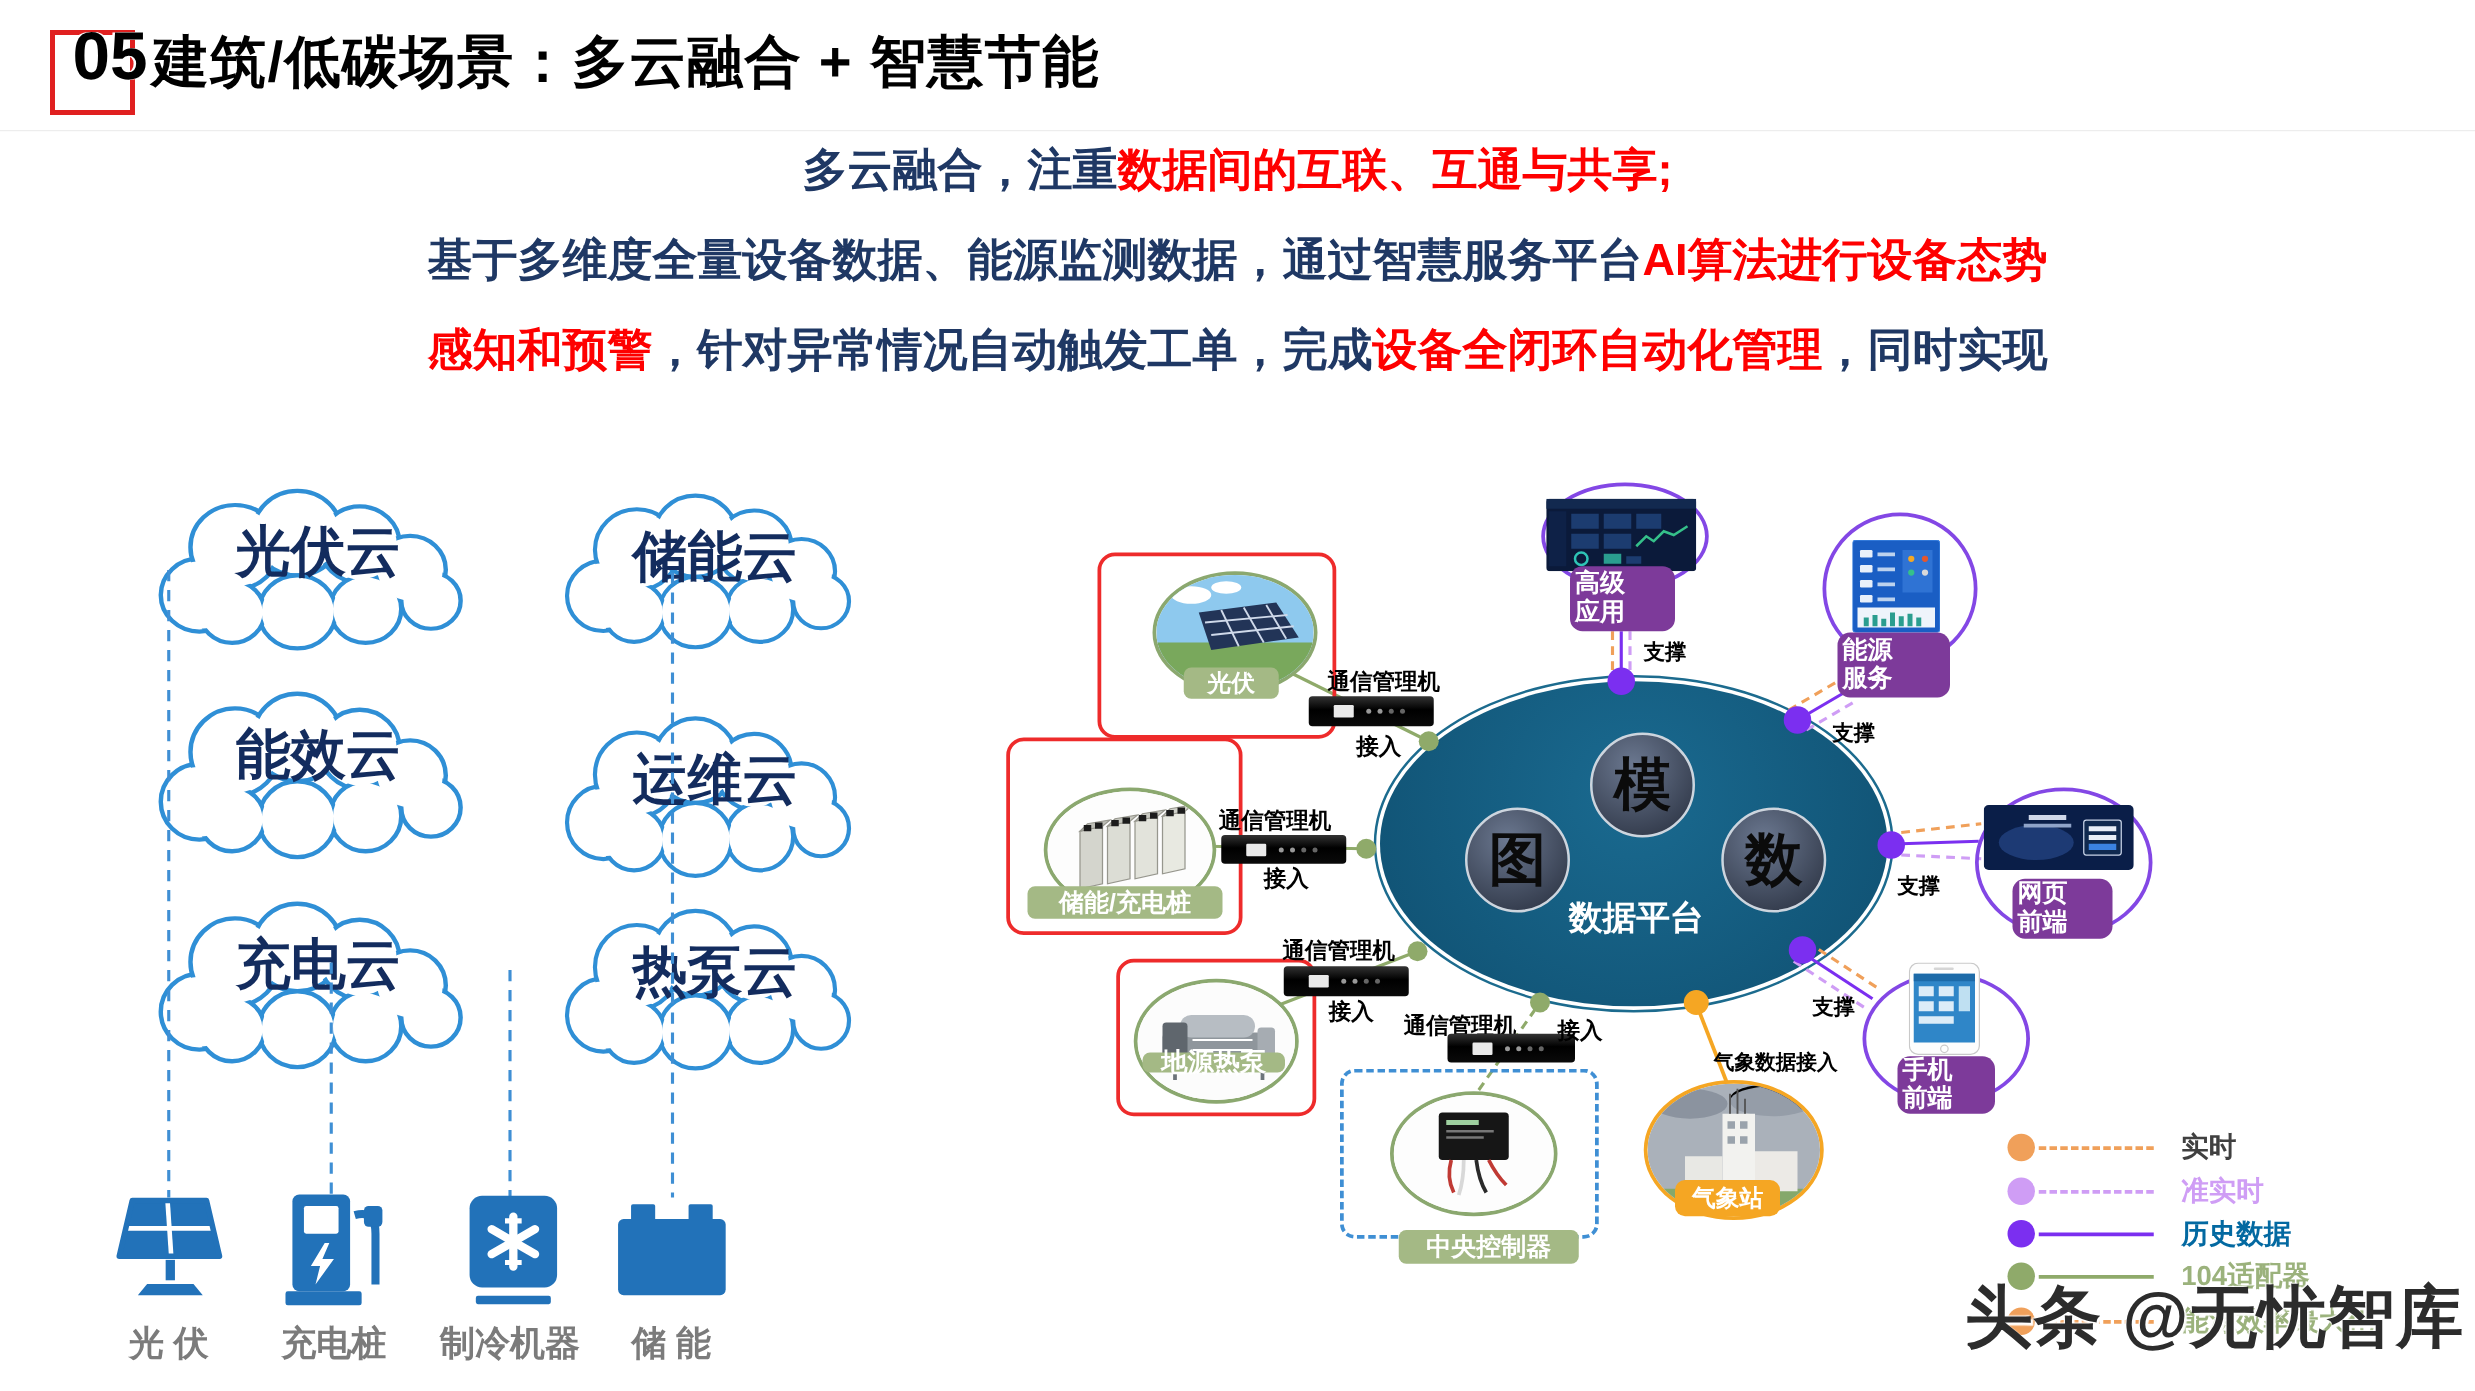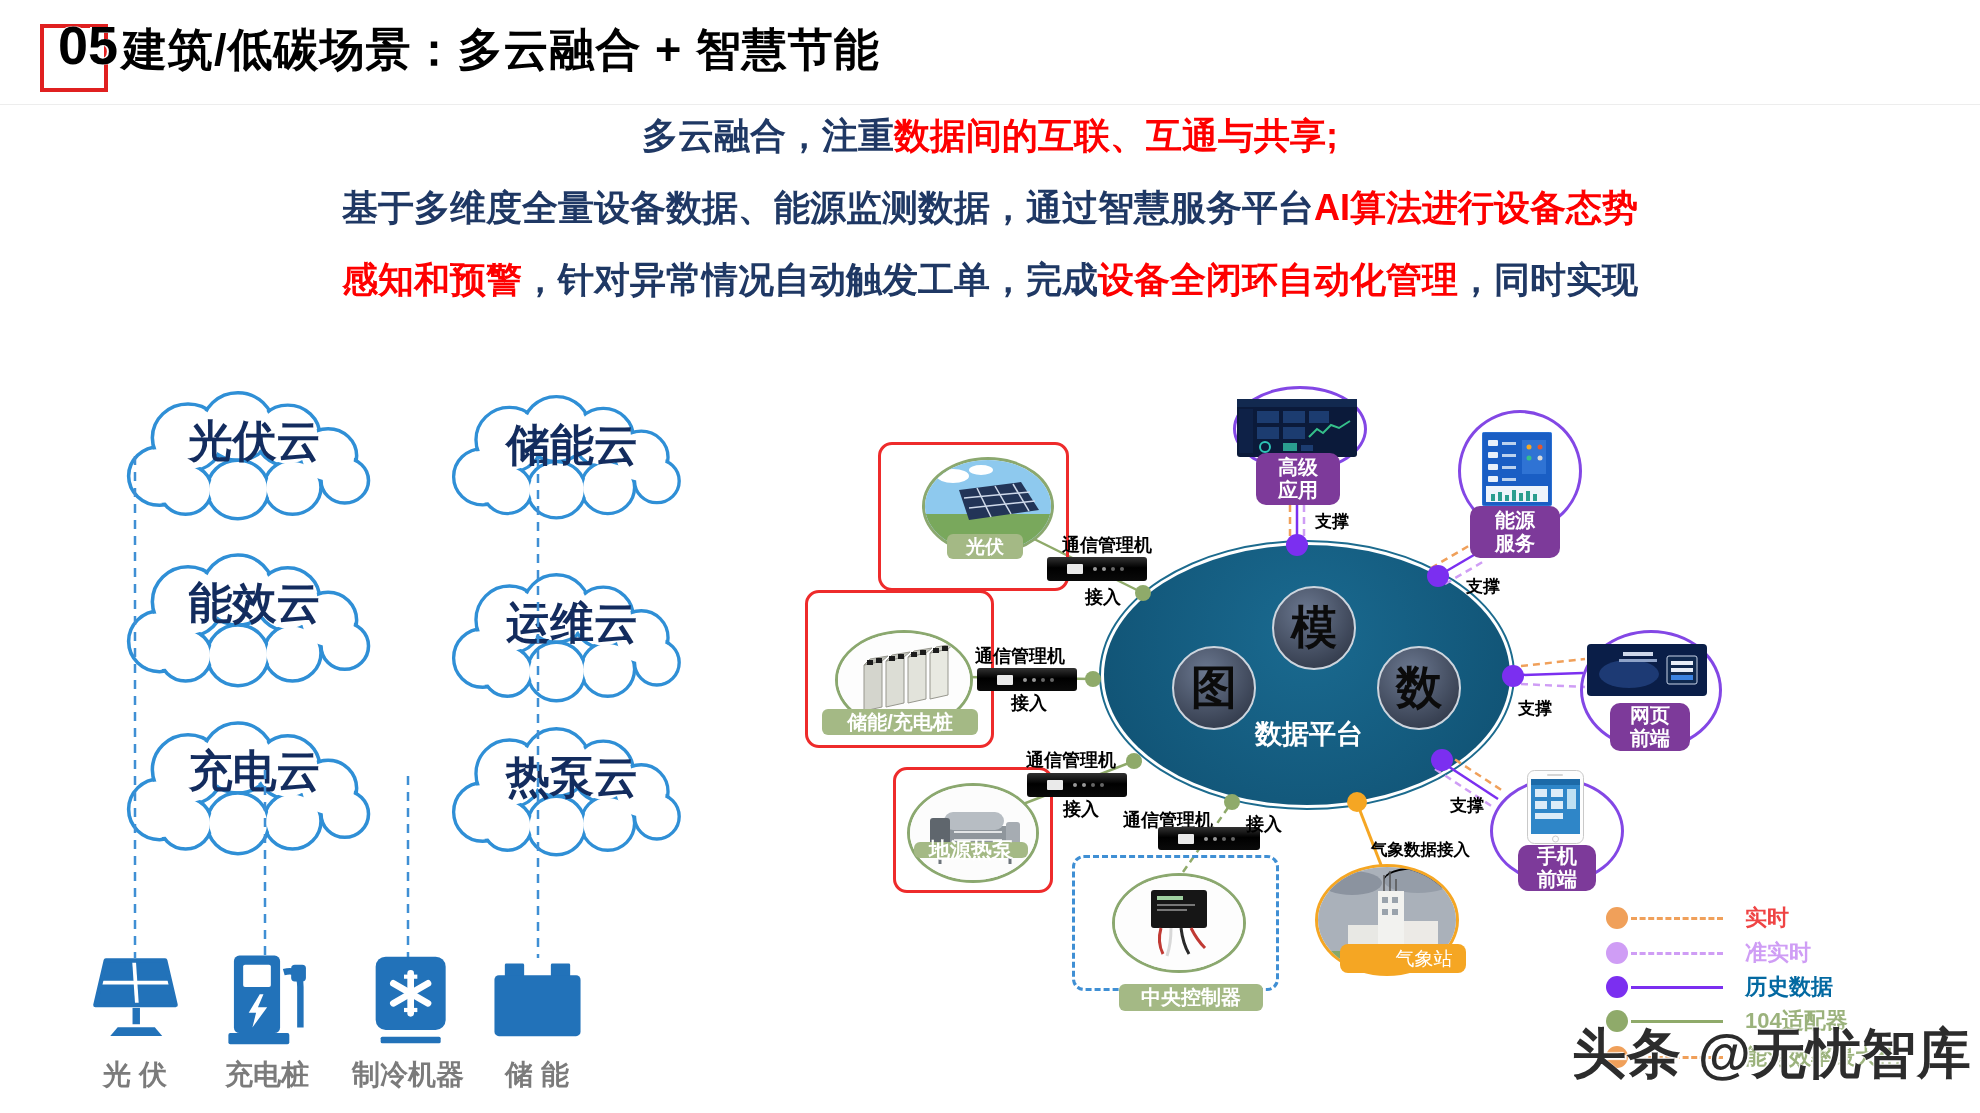--- a/index.html
+++ b/index.html
@@ -31,24 +31,24 @@
 
   
   .redbox{position:absolute;border:3px solid #ee2b2b;border-radius:14px;z-index:3;}
   .bluedash{position:absolute;border:3px dashed #3f8fd4;border-radius:12px;z-index:3;}
   .gcircle{position:absolute;border:3px solid #8ba86f;border-radius:50%;background:#fff;overflow:hidden;z-index:3;}
   .pcircle{position:absolute;border:3px solid #8347e5;border-radius:50%;z-index:3;background:transparent;}
   .ocircle{position:absolute;border:3px solid #f5a623;border-radius:50%;overflow:hidden;z-index:3;background:#fff;}
   .glabel{position:absolute;background:#a4b985;color:#fff;font-weight:bold;text-align:center;
           border-radius:6px;z-index:5;display:flex;align-items:center;justify-content:center;}
   .pbox{position:absolute;background:#7d3a9a;color:#fff;font-weight:bold;font-size:20px;border-radius:10px;
-        display:flex;align-items:center;justify-content:center;text-align:center;line-height:1.15;z-index:5;}
+        display:flex;align-items:center;justify-content:flex-start;text-align:center;line-height:1.15;z-index:5;}
   .pbox span{width:48px;}
-  .obox{position:absolute;background:#f5a623;color:#fff;font-weight:normal;font-size:19px;border-radius:8px;
-        display:flex;align-items:center;justify-content:center;z-index:5;padding-left:42px;}
+  .obox{position:absolute;background:#f5a623;color:#fff;font-weight:bold;font-size:19px;border-radius:8px;
+        display:flex;align-items:center;justify-content:center;z-index:5;}
   .gw{position:absolute;width:100px;height:24px;background:linear-gradient(#333,#000 45%,#0a0a0a);
       border-radius:3px;z-index:4;}
   .gw-screen{position:absolute;left:20px;top:7px;width:16px;height:10px;background:#eaeaea;border-radius:1px;}
   .gw-dots{position:absolute;left:46px;top:10px;width:4px;height:4px;background:#999;border-radius:50%;
            box-shadow:9px 0 0 #999,18px 0 0 #666,27px 0 0 #666;}
   .gwlabel{position:absolute;font-size:18px;font-weight:bold;color:#000;z-index:4;white-space:nowrap;}
   .jr{position:absolute;font-size:18px;font-weight:bold;color:#000;z-index:4;}
   .support{position:absolute;font-size:17px;font-weight:bold;color:#000;z-index:5;white-space:nowrap;}
 
   
@@ -600,21 +600,21 @@
     </svg>
   </div>
   <div class="pbox" style="left:1518px;top:845px;width:78px;height:46px">
       <span>手机前端</span>
     </div>
   <div class="support" style="left:1450px;top:794px">支撑</div>
 
   <div class="lrow" style="top:906px">
     <span class="ldot" style="background:#f0a05a"></span>
     <span class="lline dashed" style="border-color:#f0a05a"></span>
-    <span class="ltext" style="color:#ef4444">实时</span>
+    <span class="ltext" style="color:#404040">实时</span>
   </div>
   <div class="lrow" style="top:941px">
     <span class="ldot" style="background:#cf9df5"></span>
     <span class="lline dashed" style="border-color:#cf9df5"></span>
     <span class="ltext" style="color:#cf9df5">准实时</span>
   </div>
   <div class="lrow" style="top:975px">
     <span class="ldot" style="background:#7b2ff0"></span>
     <span class="lline" style="border-color:#7b2ff0"></span>
     <span class="ltext" style="color:#0369a1">历史数据</span>

